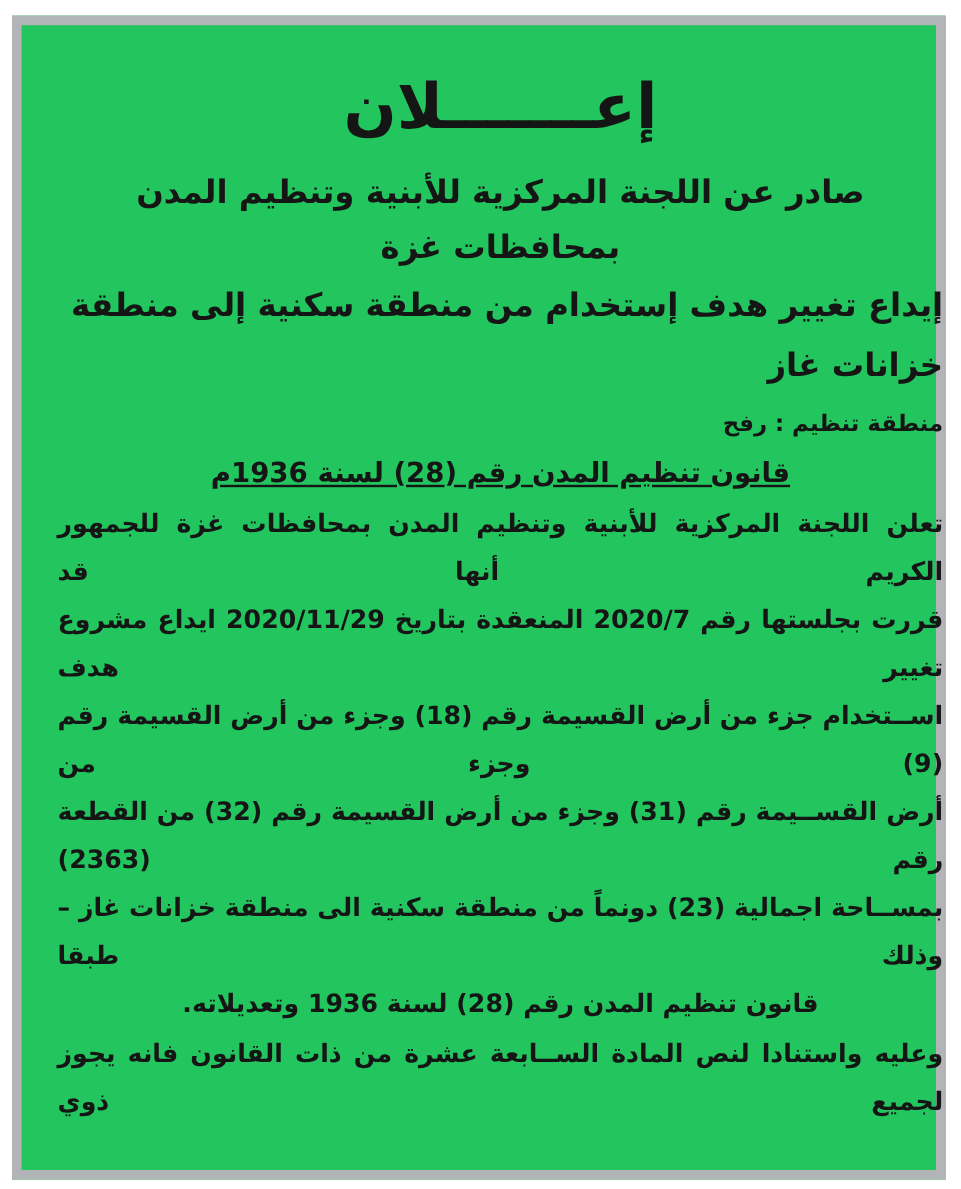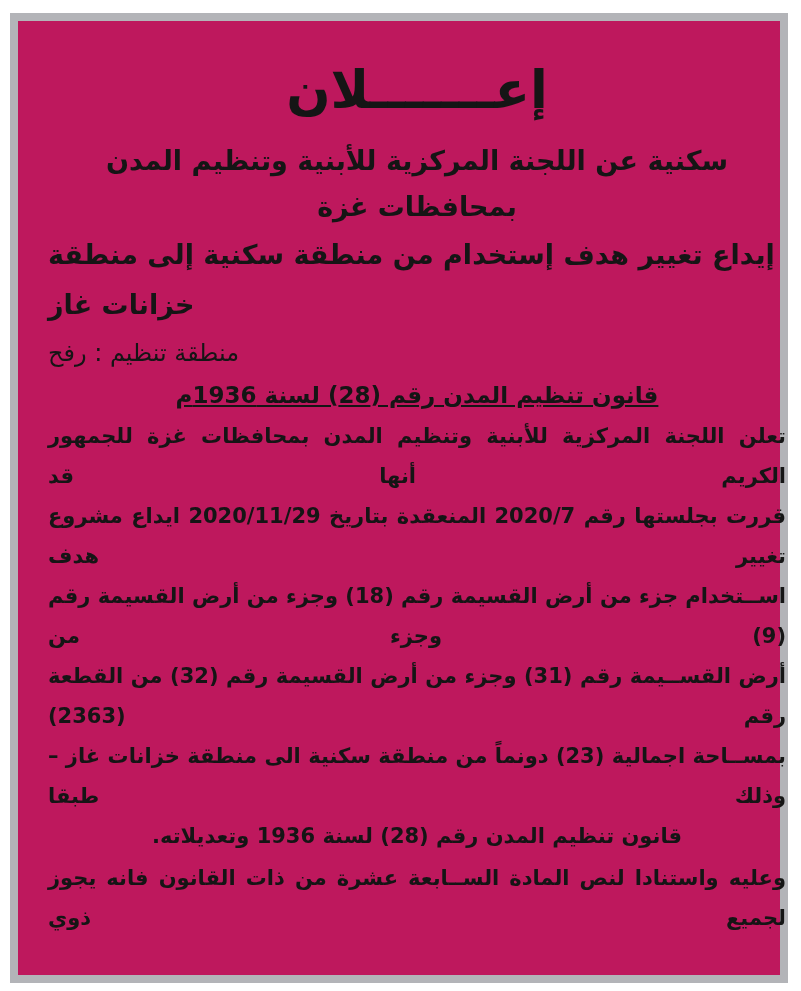--- a/index.html
+++ b/index.html
@@ -17,21 +17,21 @@
     color: #151515;
   }
   .frame {
     position: absolute;
     left: 10px;
     top: 13px;
     width: 778px;
     height: 970px;
     border: 8px solid #b3b4b8;
     box-sizing: border-box;
-    background: #be185d;
+    background: #22c55e;
   }
   .content {
     position: absolute;
     left: 18px;
     top: 21px;
     width: 762px;
     height: 954px;
     box-sizing: border-box;
     padding: 14px 12px 0 12px;
     direction: rtl;
@@ -45,29 +45,29 @@
     letter-spacing: 0;
   }
   .issuer-line {
     margin-top: 14px;
     text-align: center;
     font-size: 27px;
     font-weight: 700;
     line-height: 46px;
   }
   .subject-line {
-    text-align: left;
+    text-align: right;
     font-size: 27px;
     font-weight: 700;
     line-height: 50px;
   }
   .zone-line {
-    text-align: left;
-    font-size: 24px;
-    font-weight: 400;
+    text-align: right;
+    font-size: 19px;
+    font-weight: 700;
     line-height: 46px;
   }
   .law-line {
     text-align: center;
     font-size: 23px;
     font-weight: 700;
     line-height: 38px;
     text-decoration: underline;
   }
   .body-block {
@@ -89,21 +89,21 @@
 </style>
 </head>
 <body>
 
 <div class="sheet">
   <div class="frame">
     <div class="content">
 
       <div class="notice-title">إعـــــــلان</div>
 
-      <div class="issuer-line">سكنية عن اللجنة المركزية للأبنية وتنظيم المدن بمحافظات غزة</div>
+      <div class="issuer-line">صادر عن اللجنة المركزية للأبنية وتنظيم المدن بمحافظات غزة</div>
 
       <div class="subject-line">إيداع تغيير هدف إستخدام من منطقة سكنية إلى منطقة خزانات غاز</div>
 
       <div class="zone-line">منطقة تنظيم : رفح</div>
 
       <div class="law-line">قانون تنظيم المدن رقم (28) لسنة 1936م</div>
 
       <div class="body-block">
         <div class="bline line-justify">تعلن اللجنة المركزية للأبنية وتنظيم المدن بمحافظات غزة للجمهور الكريم أنها قد</div>
         <div class="bline line-justify">قررت بجلستها رقم 2020/7 المنعقدة بتاريخ 2020/11/29 ايداع مشروع تغيير هدف</div>

